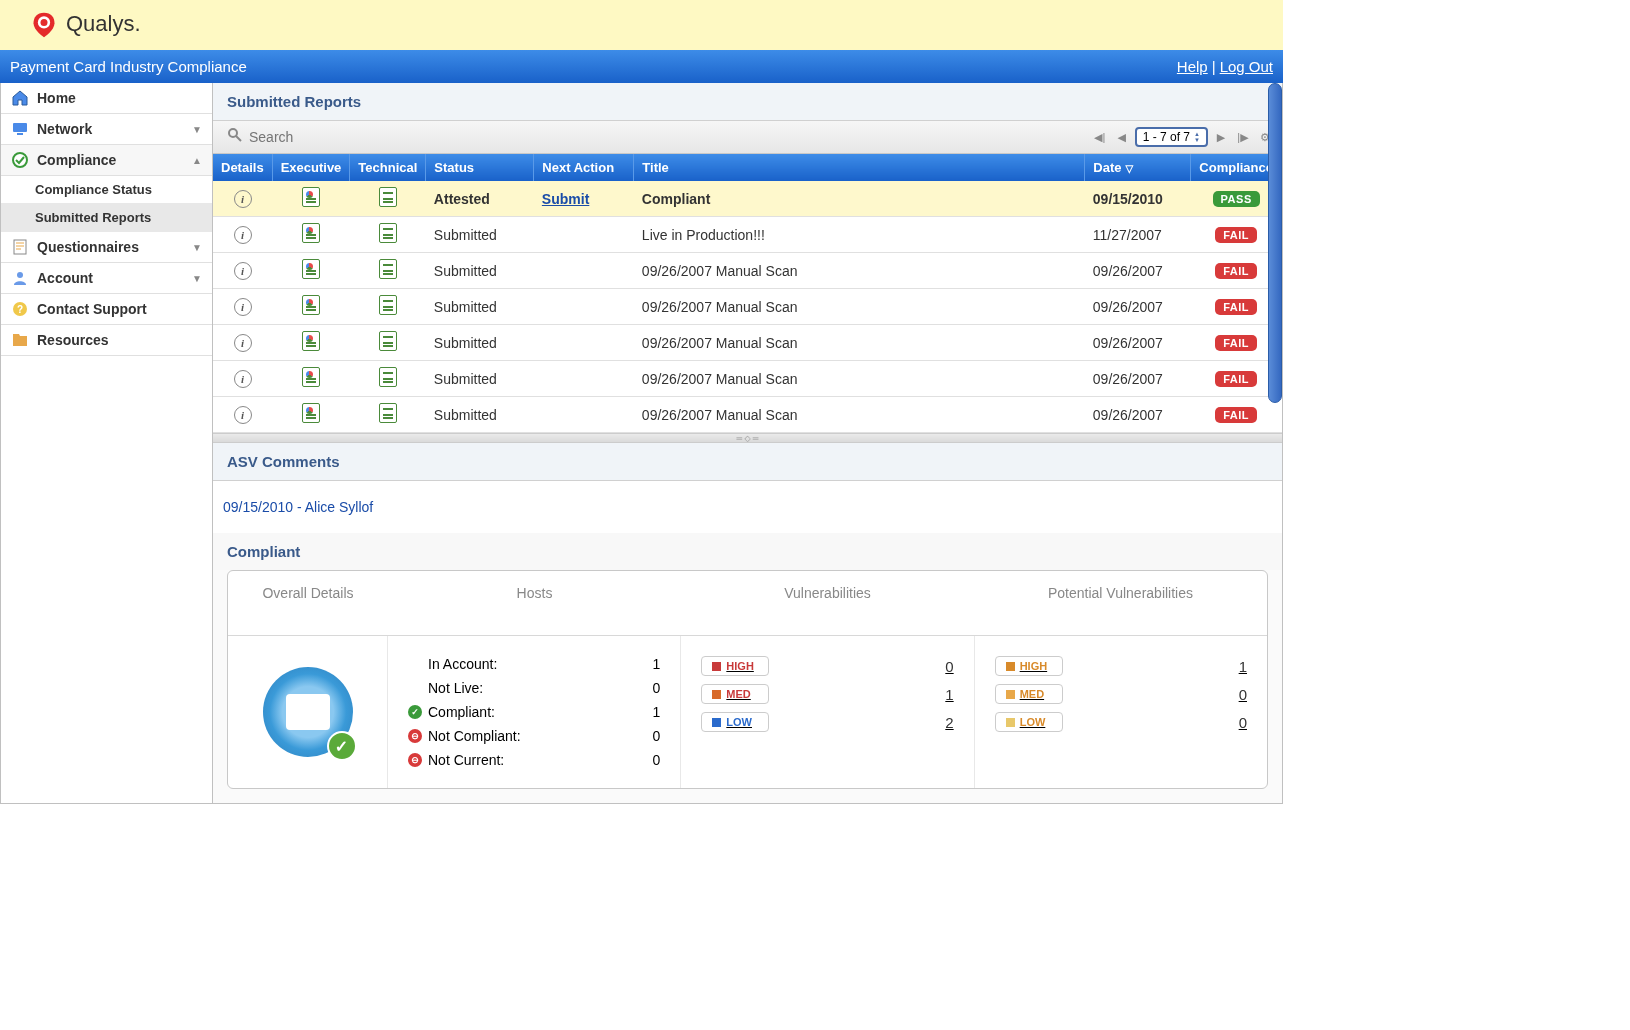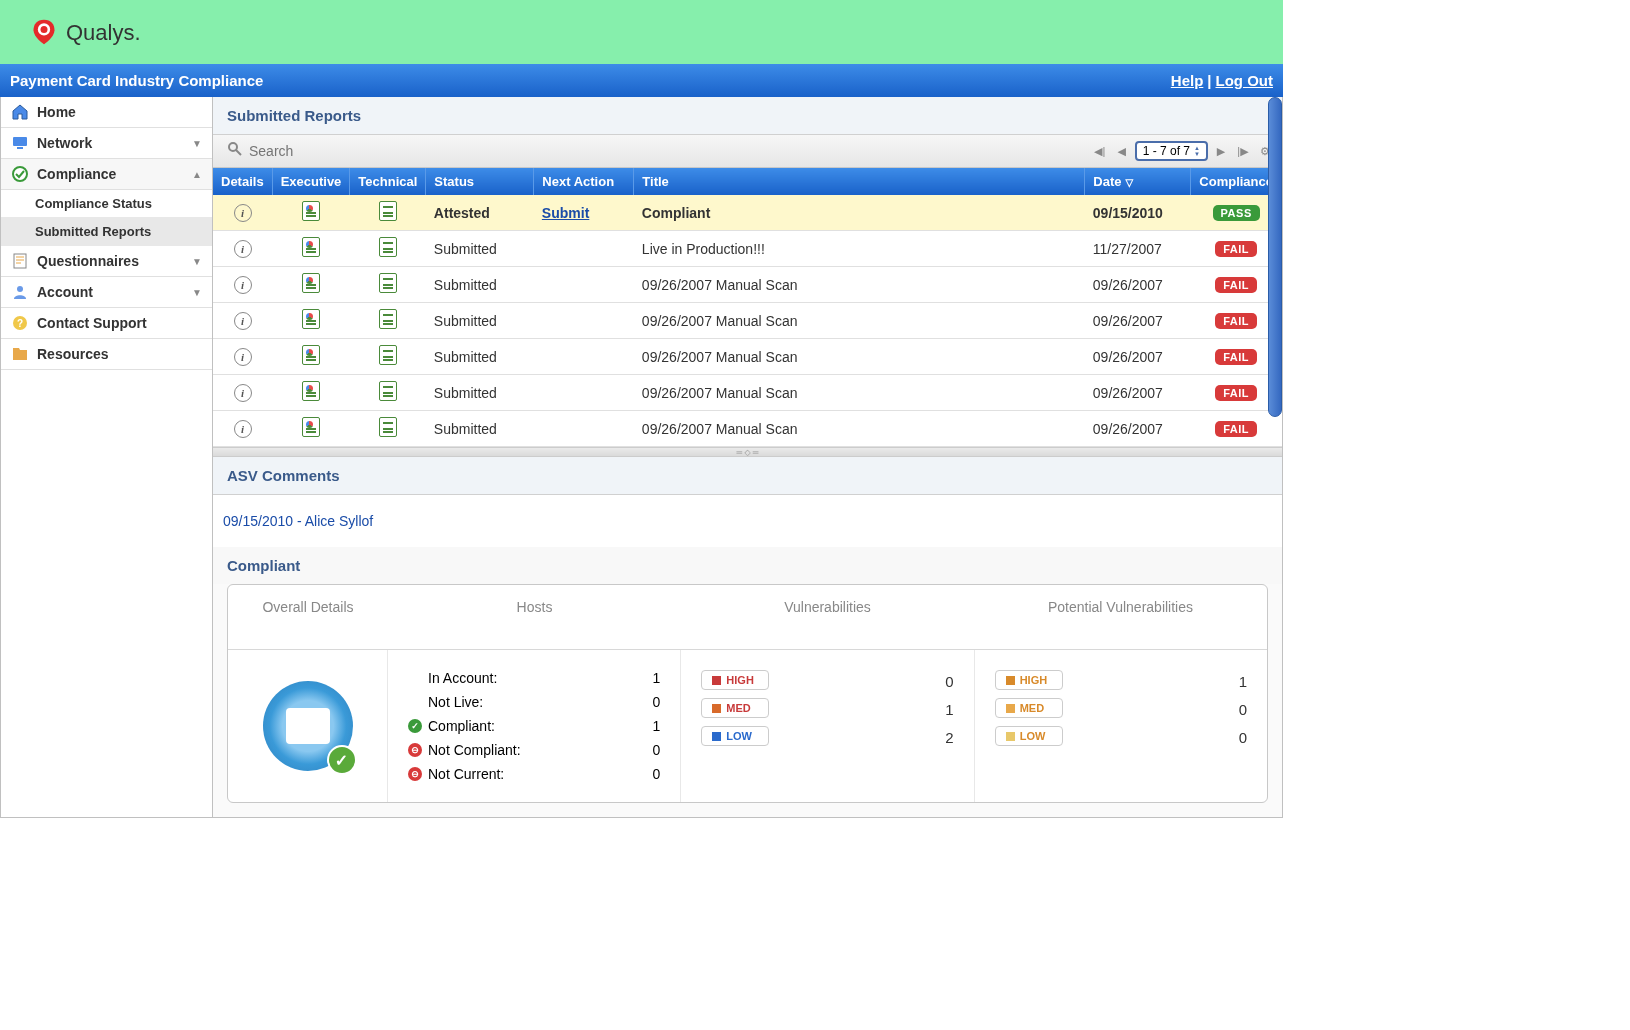--- a/index.html
+++ b/index.html
@@ -1,24 +1,24 @@
 <!DOCTYPE html>
 <html><head>
 <meta charset="utf-8">
 <style>
 * { margin: 0; padding: 0; box-sizing: border-box; font-family: Arial, Helvetica, sans-serif; }
 body { background: #fff; width: 1630px; height: 1030px; }
 
 .app-container { width: 1283px; }
 
-.logo-bar { padding: 18px 30px; background: #86efac; display: flex; align-items: flex-end; }
+.logo-bar { padding: 11px 30px; background: #fef9c3; display: flex; align-items: flex-start; }
 .logo-mark { width: 28px; height: 28px; margin-right: 8px; }
 .logo-text { font-size: 22px; color: #333; font-weight: 400; }
 
-.title-bar { background: linear-gradient(to bottom, #3d8ce8, #1961c9); color: #fff; padding: 8px 10px; display: flex; justify-content: space-between; align-items: center; font-size: 15px; font-weight: bold; }
+.title-bar { background: linear-gradient(to bottom, #3d8ce8, #1961c9); color: #fff; padding: 8px 10px; display: flex; justify-content: space-between; align-items: center; font-size: 15px; }
 .title-bar a { color: #fff; text-decoration: underline; }
 .header-links { display: flex; gap: 4px; align-items: center; }
 
 .body-wrap { display: flex; border: 1px solid #c0c0c0; border-top: none; }
 
 .sidebar { width: 212px; background: #fff; border-right: 1px solid #c0c0c0; }
 .sidebar-item { display: flex; align-items: center; padding: 6px 10px; border-bottom: 1px solid #e0e0e0; font-size: 14px; color: #333; cursor: pointer; font-weight: bold; gap: 8px; }
 .sidebar-item.expanded { background: #f7f7f7; }
 .sidebar-sub { padding: 6px 10px 6px 34px; font-size: 13px; color: #333; border-bottom: 1px solid #e8e8e8; cursor: pointer; font-weight: bold; }
 .sidebar-sub.active { background: #e8e8e8; }
@@ -82,21 +82,21 @@
 .status-ring { width: 90px; height: 90px; border-radius: 50%; background: radial-gradient(circle, #8ac8f0 40%, #3a9ad8 60%, #2a7ab8 100%); position: relative; display: flex; align-items: center; justify-content: center; }
 .status-ring-inner { width: 44px; height: 36px; background: #fff; border-radius: 4px; position: relative; }
 .status-check { position: absolute; bottom: -4px; right: -4px; width: 30px; height: 30px; background: #5aaa3a; border-radius: 50%; border: 2px solid #fff; display: flex; align-items: center; justify-content: center; color: #fff; font-size: 16px; font-weight: bold; }
 
 .host-row { display: flex; justify-content: space-between; font-size: 14px; padding: 4px 0; align-items: flex-start; gap: 28px; }
 .host-row .lbl { display: flex; align-items: center; gap: 6px; }
 .dot { width: 14px; height: 14px; border-radius: 50%; display: inline-flex; align-items: center; justify-content: center; font-size: 9px; color: #fff; font-weight: bold; }
 .dot.green { background: #3a9a3a; }
 .dot.red { background: #d83a3a; }
 
-.vuln-row { display: flex; justify-content: space-between; align-items: flex-end; padding: 4px 0; gap: 10px; }
+.vuln-row { display: flex; justify-content: space-between; align-items: center; padding: 4px 0; gap: 10px; text-decoration: underline; }
 .vuln-badge { border: 1.5px solid #ccc; border-radius: 4px; padding: 3px 10px; font-size: 11px; font-weight: bold; display: inline-flex; align-items: center; gap: 5px; min-width: 68px; }
 .vuln-badge .sq { width: 9px; height: 9px; }
 .vuln-badge.high { color: #c83a3a; } .vuln-badge.high .sq { background: #c83a3a; }
 .vuln-badge.med { color: #c83a3a; } .vuln-badge.med .sq { background: #d86a2a; }
 .vuln-badge.low { color: #2a6acc; } .vuln-badge.low .sq { background: #2a6acc; }
 .vuln-badge.pot.high { color: #d88a2a; } .vuln-badge.pot.high .sq { background: #d88a2a; }
 .vuln-badge.pot.med { color: #d88a2a; } .vuln-badge.pot.med .sq { background: #e8a84a; }
 .vuln-badge.pot.low { color: #d88a2a; } .vuln-badge.pot.low .sq { background: #e8c86a; }
 .vuln-val { font-size: 15px; color: #333; min-width: 20px; text-align: right; }
 </style>

